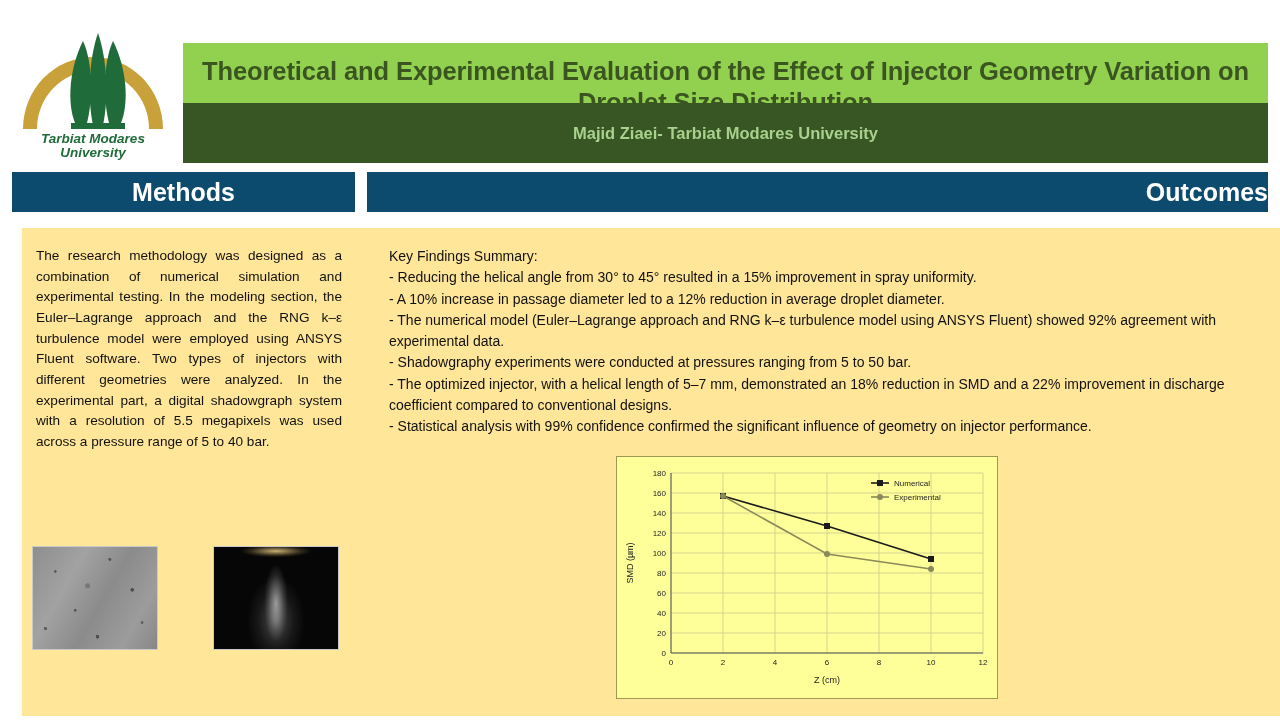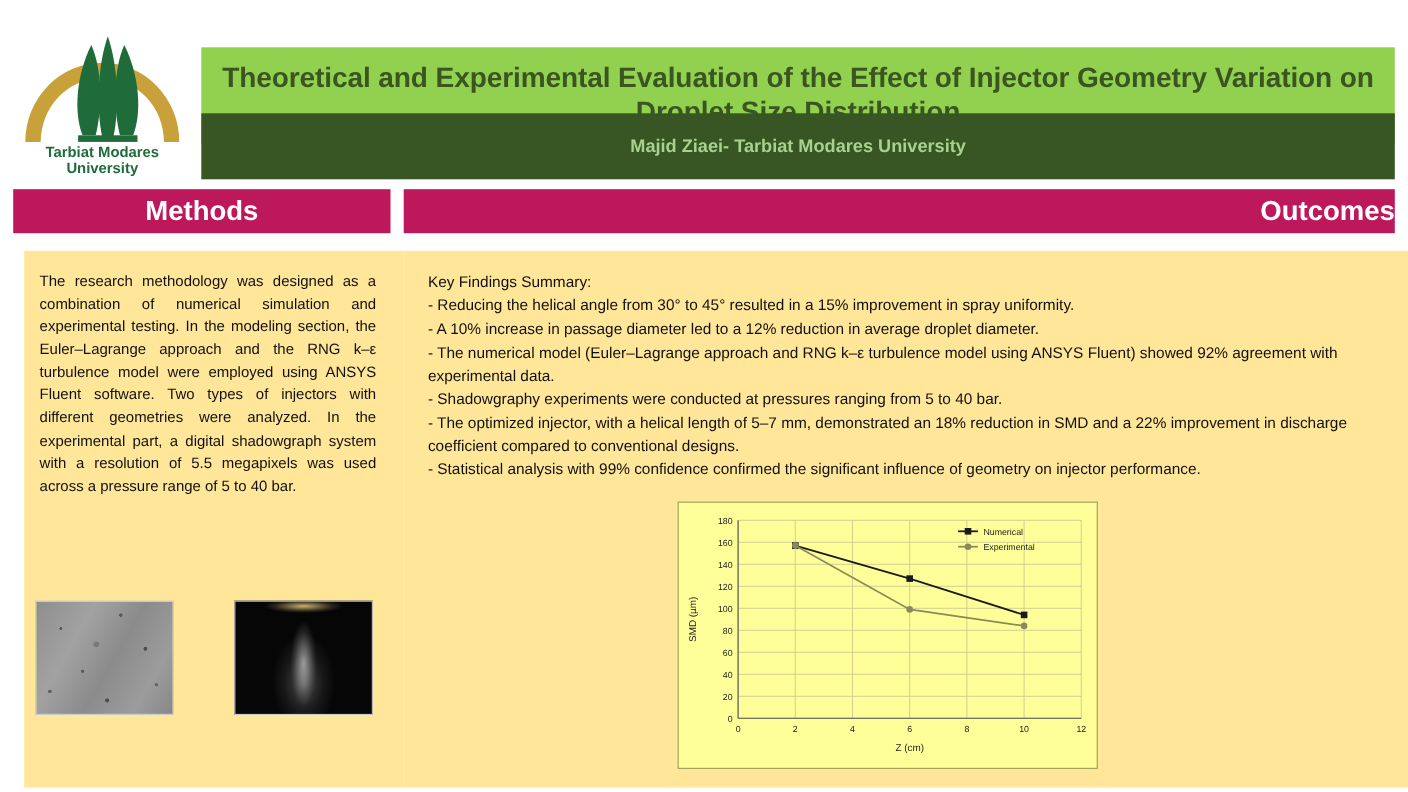--- a/index.html
+++ b/index.html
@@ -22,20 +22,21 @@
   
   .logo-box {
     position: absolute;
     left: 10px;
     top: 8px;
     width: 165px;
     height: 155px;
     display: flex;
     align-items: center;
     justify-content: center;
+    font-style: italic;
   }
   .logo-svg { display: block; }
 
   .title-bar {
     position: absolute;
     left: 183px;
     top: 15px;
     width: 1085px;
     height: 88px;
     background: #92D050;
@@ -69,21 +70,21 @@
   }
   .author-bar .author-text {
     font-size: 16.5px;
     font-weight: bold;
     color: #A9D18E;
   }
 
   
   .sec-head {
     position: absolute;
-    background: #be185d;
+    background: #0c4a6e;
     display: flex;
     align-items: center;
     justify-content: center;
   }
   .sec-head .sec-title {
     color: #ffffff;
     font-size: 25px;
     font-weight: bold;
   }
   #methods-head { left: 12px;  top: 172px; width: 343px; height: 40px; }
@@ -212,21 +213,21 @@
       <div class="mimg" id="methods-image-spray"></div>
     </div>
   </div>
 
   <div class="panel" id="outcomes-panel">
     <div class="outcomes-text">
       <p class="line">Key Findings Summary:</p>
       <p class="line">- Reducing the helical angle from 30° to 45° resulted in a 15% improvement in spray uniformity.</p>
       <p class="line">- A 10% increase in passage diameter led to a 12% reduction in average droplet diameter.</p>
       <p class="line">- The numerical model (Euler–Lagrange approach and RNG k–ε turbulence model using ANSYS Fluent) showed 92% agreement with experimental data.</p>
-      <p class="line">- Shadowgraphy experiments were conducted at pressures ranging from 5 to 40 bar.</p>
+      <p class="line">- Shadowgraphy experiments were conducted at pressures ranging from 5 to 50 bar.</p>
       <p class="line">- The optimized injector, with a helical length of 5–7 mm, demonstrated an 18% reduction in SMD and a 22% improvement in discharge coefficient compared to conventional designs.</p>
       <p class="line">- Statistical analysis with 99% confidence confirmed the significant influence of geometry on injector performance.</p>
     </div>
 
     <div class="chart-wrap">
       <svg class="chart-svg" id="chart-svg" width="380" height="241" viewBox="0 0 380 241">
           <rect x="54" y="16" width="312" height="180" fill="#FFFF99"></rect>
           <line x1="54" y1="196" x2="366" y2="196" stroke="#c9c98f" stroke-width="0.8"></line>
           <line x1="54" y1="176" x2="366" y2="176" stroke="#c9c98f" stroke-width="0.8"></line>
           <line x1="54" y1="156" x2="366" y2="156" stroke="#c9c98f" stroke-width="0.8"></line>

